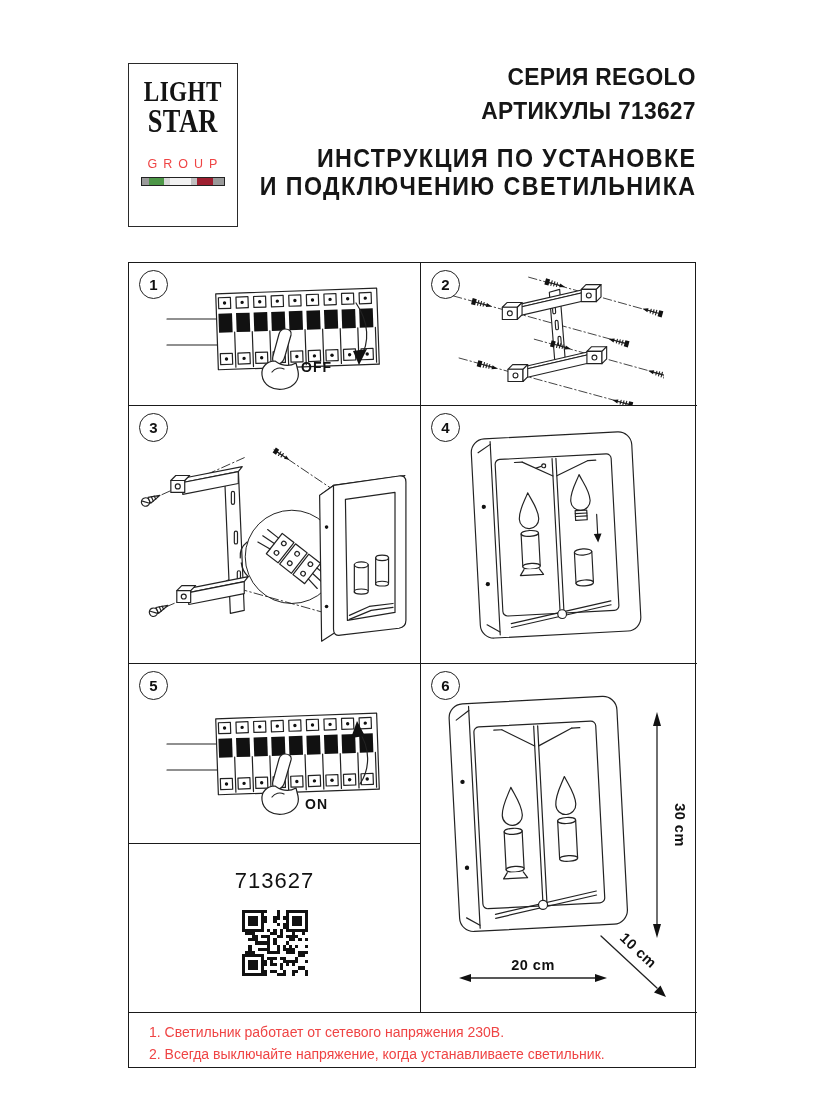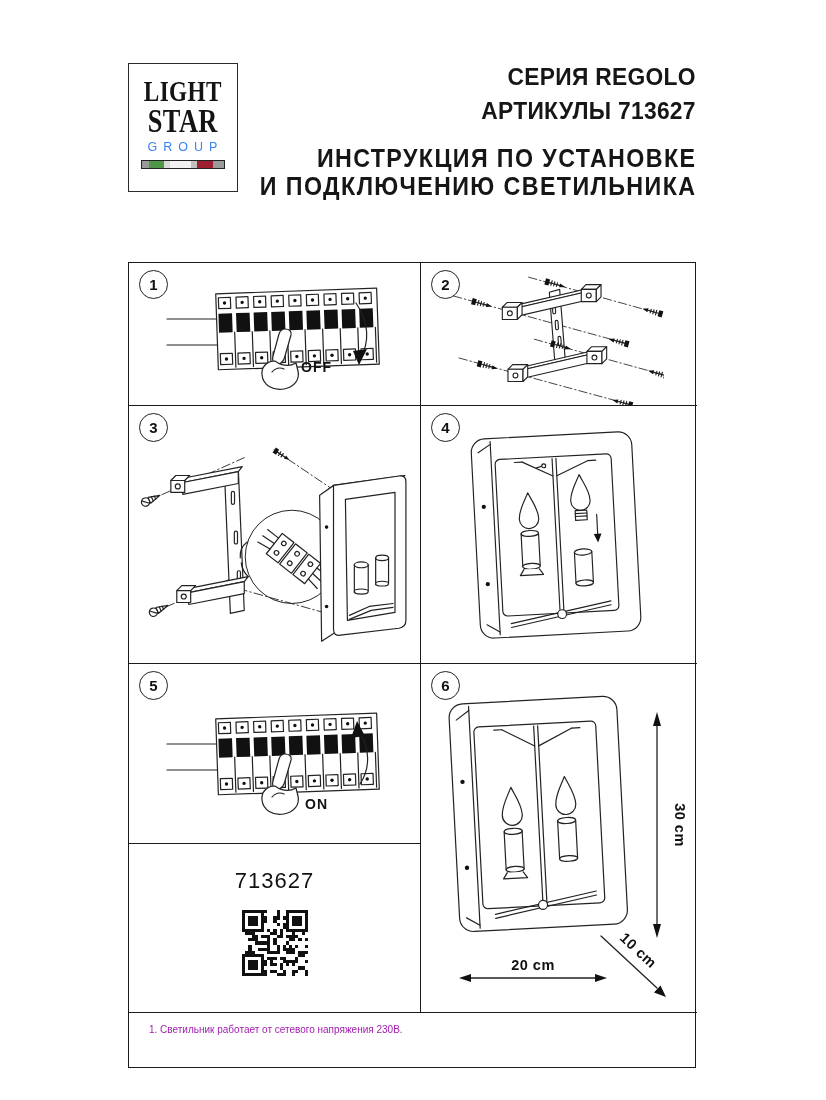--- a/index.html
+++ b/index.html
@@ -2,27 +2,27 @@
 <html><head>
 <meta charset="utf-8">
 <style>
   *{margin:0;padding:0;box-sizing:border-box}
   html,body{background:#fff}
   .page{position:relative;width:826px;height:1100px;background:#fff;overflow:hidden;
         font-family:"Liberation Sans",sans-serif;color:#111}
   .abs{position:absolute}
 
   
-  .logo-box{left:128px;top:63px;width:110px;height:129px;border:1.5px solid #2a2a2a;
+  .logo-box{left:128px;top:63px;width:110px;height:164px;border:1.5px solid #2a2a2a;
             display:flex;flex-direction:column;align-items:center;padding-top:14px}
   .logo-serif{font-family:"Liberation Serif",serif;font-weight:700;line-height:.95;
               transform:scaleX(.8);letter-spacing:.5px;color:#141414}
   .logo-light{font-size:29px}
   .logo-star{font-size:33px}
-  .logo-group{font-size:12.5px;letter-spacing:6px;padding-left:5px;margin-top:3px;color:#3b82f6}
+  .logo-group{font-size:12.5px;letter-spacing:6px;padding-left:5px;margin-top:20px;color:#ef4444}
   .logo-flag{width:84px;height:9px;margin-top:6px;border:1.2px solid #222;
      background:linear-gradient(90deg,#9a9a9a 0 8%,#4d9747 8% 27%,#d8d8d8 27% 34%,
        #f2f2f2 34% 60%,#c0c0c0 60% 67%,#9e1f30 67% 87%,#9a9a9a 87% 100%)}
 
   
   .head-top{right:130px;top:60px;text-align:right;font-weight:700;font-size:24px;
             line-height:1.4;letter-spacing:.3px;transform:scaleX(.95);transform-origin:right top;color:#161616}
   .head-instr{right:130px;top:145px;text-align:right;font-weight:700;font-size:25px;
             line-height:1.1;letter-spacing:1.5px;transform:scaleX(.93);transform-origin:right top;color:#161616}
 
@@ -46,21 +46,21 @@
   .ln .dim{stroke-width:1.3}
   .ln .thin{stroke-width:1}
   .ln text{font:700 14.5px "Liberation Sans",sans-serif;fill:#111;stroke:none;letter-spacing:.5px}
 
   
   .qr-cell{display:flex;flex-direction:column;align-items:center;padding-top:24px;gap:10px}
   .article-number{font-size:22px;font-weight:400;letter-spacing:1px}
   #qr{shape-rendering:crispEdges}
 
   
-  .notes{padding:9px 12px 0 20px;font-size:10px;line-height:1.55;color:#a21caf}
+  .notes{padding:9px 12px 0 20px;font-size:14px;line-height:1.55;color:#ef4444}
 </style>
 </head>
 <body>
 
 <div class="page">
 
   <div class="abs logo-box">
     <div class="logo-serif logo-light">LIGHT</div>
     <div class="logo-serif logo-star">STAR</div>
     <div class="logo-group">GROUP</div>
@@ -584,16 +584,17 @@
         <polygon class="f" points="162,296 162,304 174,300"></polygon>
         <text x="100" y="292" text-anchor="middle">20 cm</text>
         <line class="dim" x1="168" y1="258" x2="224" y2="310"></line>
         <polygon class="f" points="233,319 221,314.5 227.5,307.5"></polygon>
         <text text-anchor="middle" transform="translate(202,276) rotate(43)">10 cm</text>
       </svg>
     </div>
 
     <div class="cell notes" style="left:0;top:750px;width:568px;height:56px">
       <p>1. Светильник работает от сетевого напряжения 230В.</p>
+      <p>2. Всегда выключайте напряжение, когда устанавливаете светильник.</p>
     </div>
 
   </div>
 </div>
 
 </body></html>

